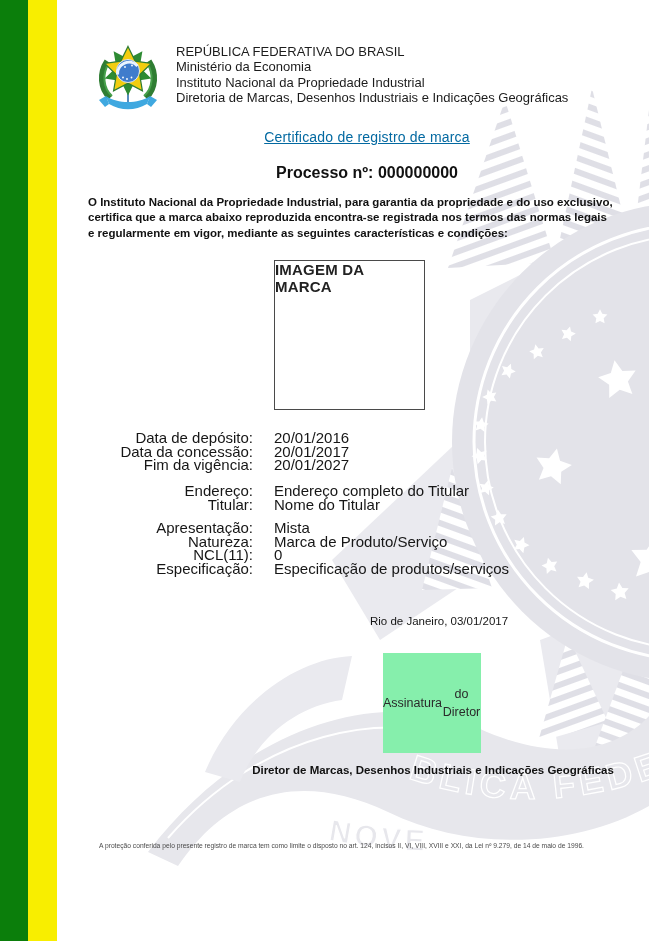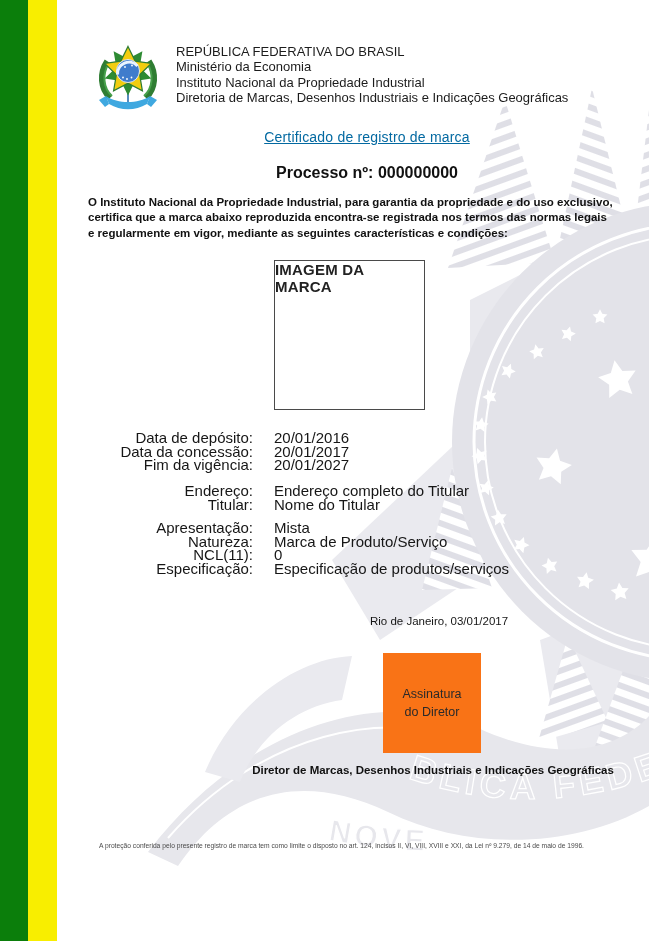--- a/index.html
+++ b/index.html
@@ -31,22 +31,22 @@
   .fgroup{position:absolute;left:88px;font-size:15px;line-height:13.5px;color:#161616;}
   .fgroup.g1{top:431px;}
   .fgroup.g2{top:484px;}
   .fgroup.g3{top:521px;}
   .frow{display:flex;}
   .frow .lbl{width:165px;text-align:right;white-space:pre;}
   .frow .val{margin-left:21px;white-space:pre;}
 
   .placedate{position:absolute;left:370px;top:615px;font-size:11.5px;color:#161616;}
 
-  .signbox{position:absolute;left:383px;top:653px;width:98px;height:100px;background:#f97316;
-           display:flex;flex-direction:column;align-items:center;justify-content:center;}
+  .signbox{position:absolute;left:383px;top:653px;width:98px;height:100px;background:#86efac;
+           display:flex;align-items:center;justify-content:center;}
   .signbox div{font-size:12.5px;line-height:18px;color:#2a2a2a;text-align:center;}
 
   .signer{position:absolute;left:233px;top:764px;width:400px;text-align:center;
           font-size:11.5px;font-weight:bold;color:#111;}
 
   .footnote{position:absolute;left:99px;top:842px;width:530px;
             font-size:6.7px;line-height:8px;color:#4a4a4a;}
 </style>
 </head>
 <body>

